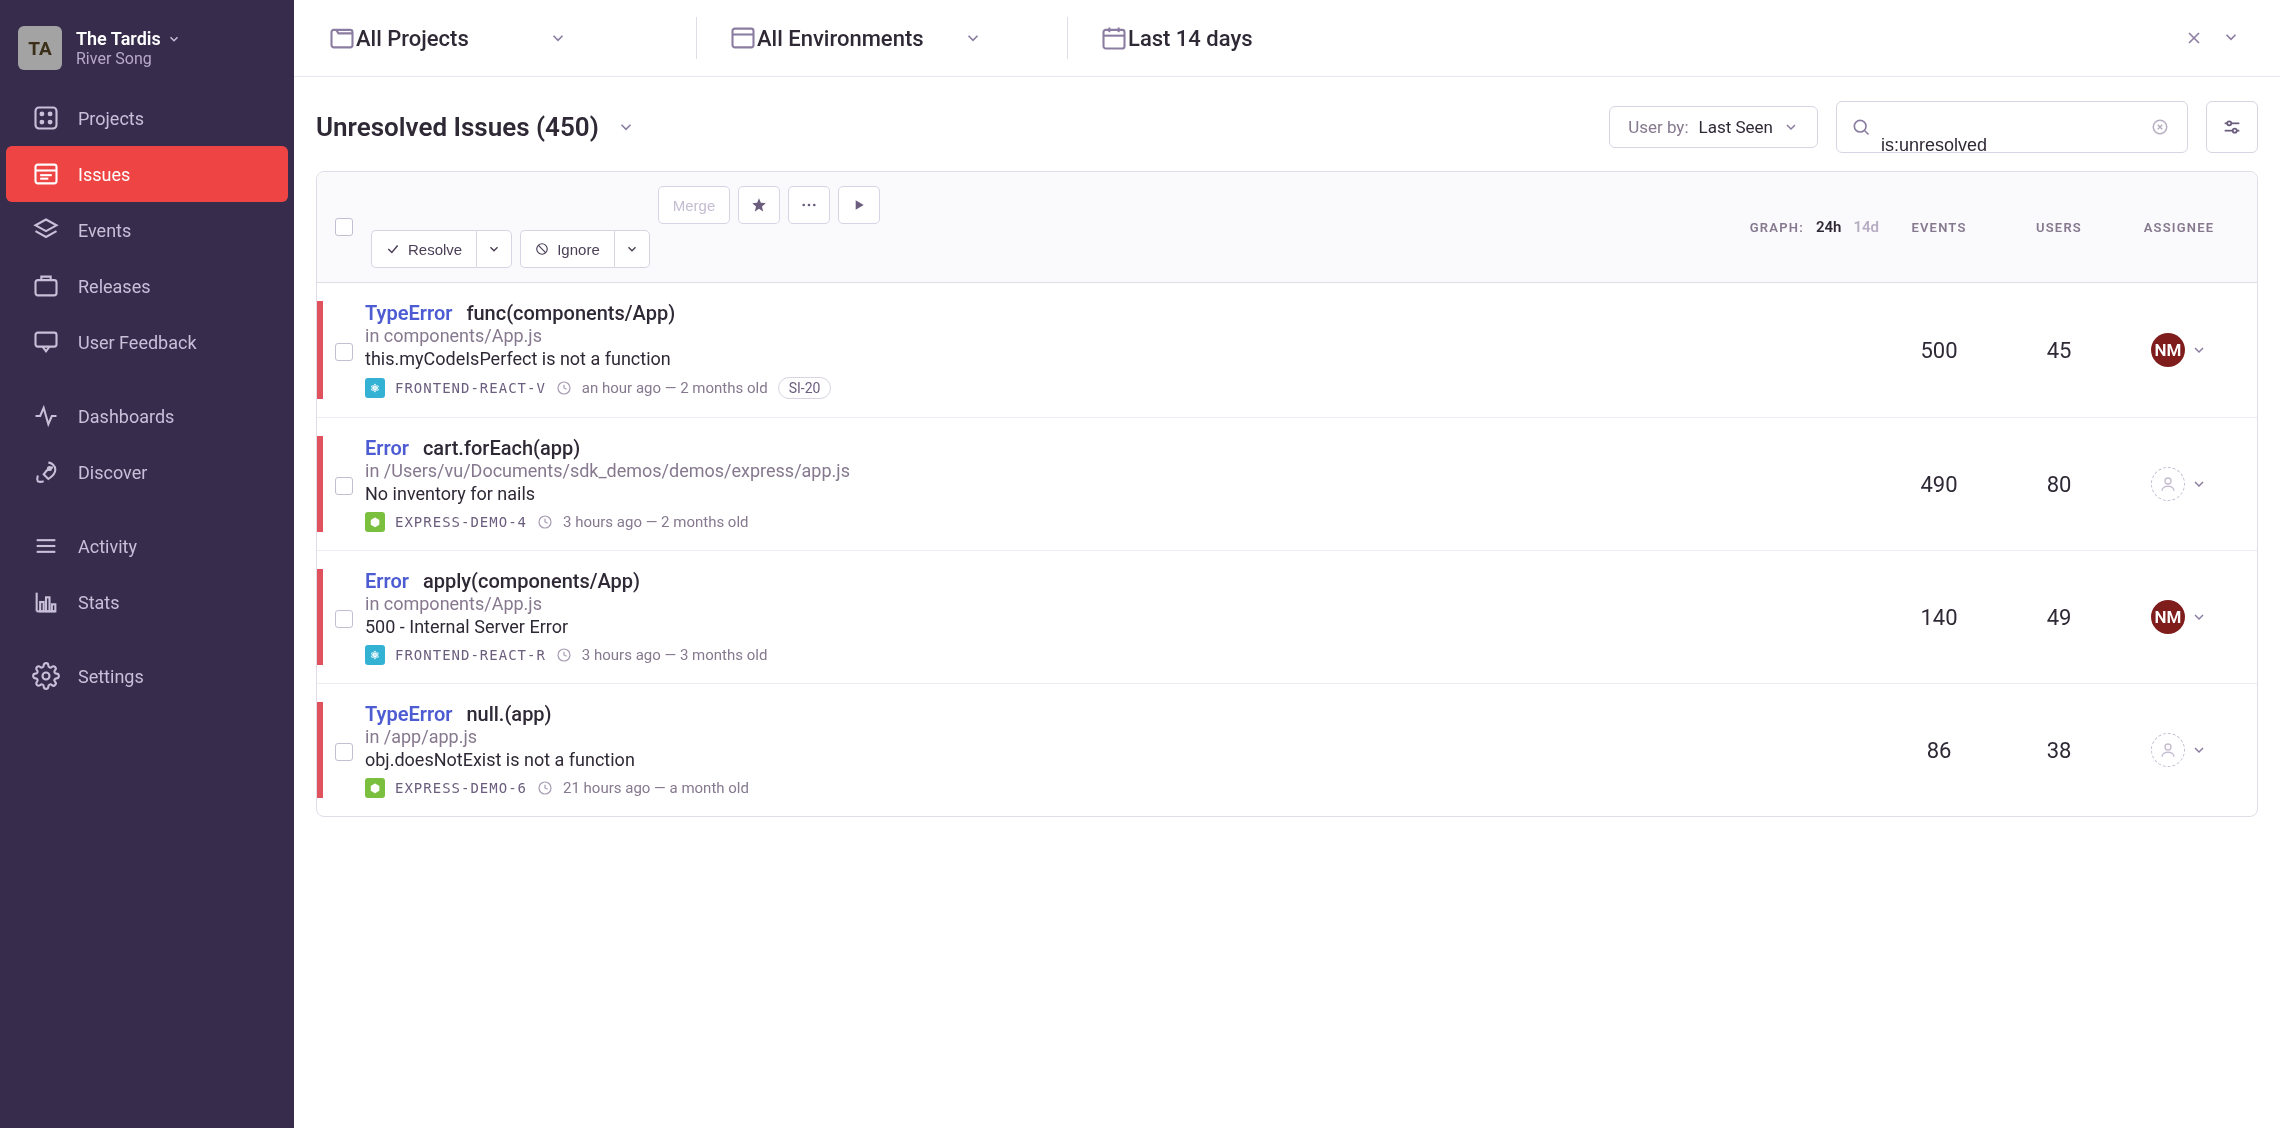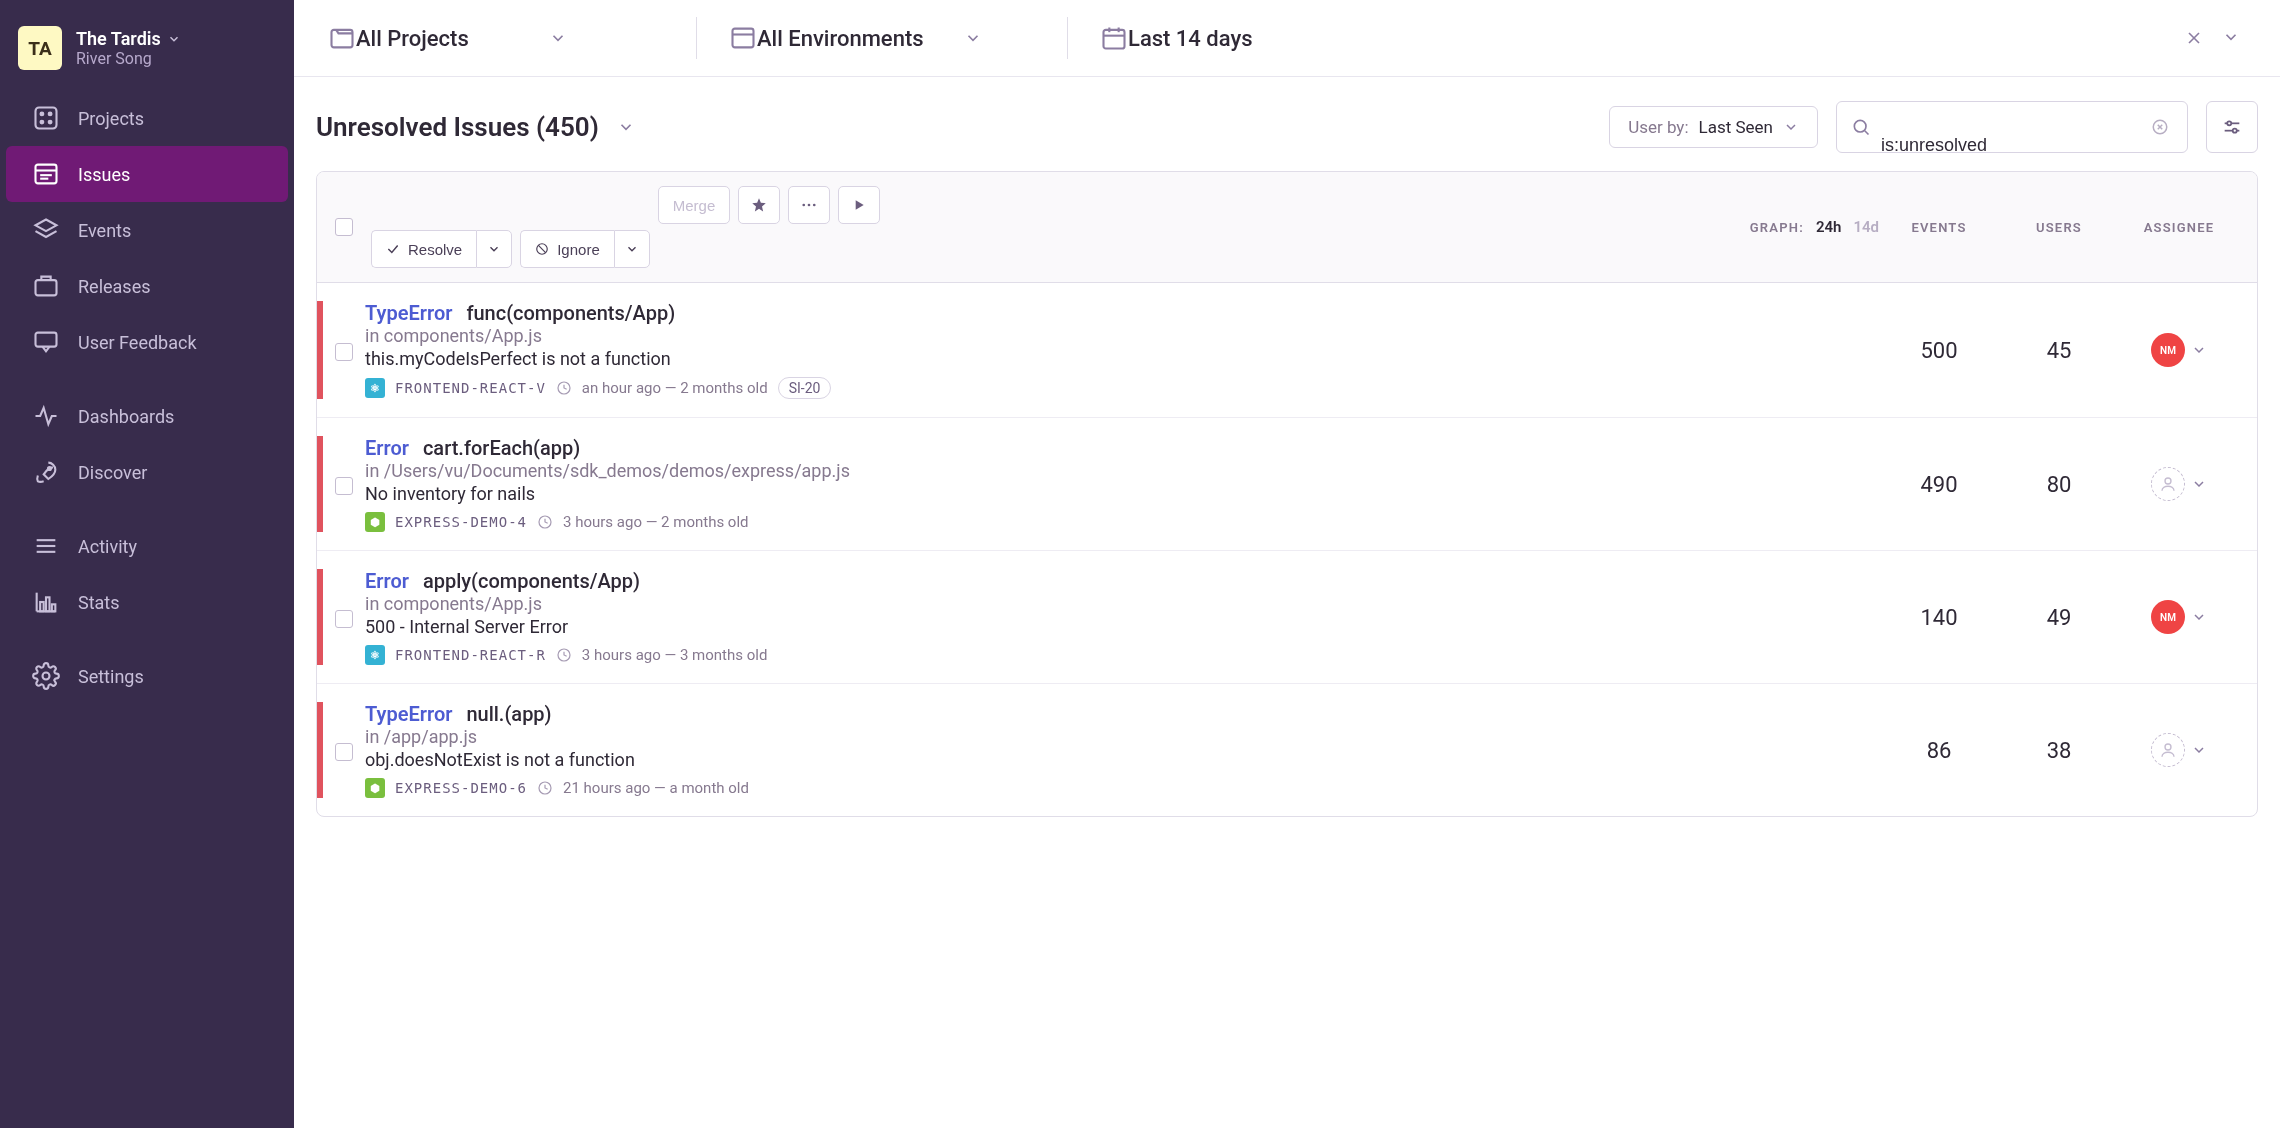--- a/index.html
+++ b/index.html
@@ -2,26 +2,26 @@
 <html><head>
 <meta charset="utf-8">
 <style>
 * { box-sizing: border-box; margin: 0; padding: 0; }
 body { font-family: -apple-system, BlinkMacSystemFont, "Segoe UI", Roboto, sans-serif; font-size: 14px; color: #2f2936; background: #fff; }
 .app { display: flex; height: 100vh; }
 
 
 .sidebar { width: 294px; background: #382c4c; color: #d4cede; display: flex; flex-direction: column; padding: 18px 0; flex-shrink: 0; }
 .org-block { display: flex; align-items: center; padding: 8px 22px 20px 18px; gap: 14px; }
-.org-avatar { width: 44px; height: 44px; border-radius: 6px; background: #fef9c3; color: #3b2f1a; font-weight: 700; display: flex; align-items: center; justify-content: center; font-size: 19px; }
+.org-avatar { width: 44px; height: 44px; border-radius: 6px; background: #a3a3a3; color: #3b2f1a; font-weight: 700; display: flex; align-items: center; justify-content: center; font-size: 19px; }
 .org-text { display: flex; flex-direction: column; }
 .org-name-row { display: flex; align-items: center; gap: 6px; color: #fff; font-weight: 600; font-size: 18px; }
 .org-user { color: #b7a9cc; font-size: 16px; }
 .nav-item { display: flex; align-items: center; gap: 18px; padding: 14px 26px; color: #c8bfd9; font-size: 18px; cursor: pointer; border-radius: 6px; margin: 0 6px; }
-.nav-item.active { background: #701a75; color: #fff; }
+.nav-item.active { background: #ef4444; color: #fff; }
 .nav-icon { width: 28px; height: 28px; flex-shrink: 0; }
 .nav-gap { height: 18px; }
 
 
 .main { flex: 1; display: flex; flex-direction: column; overflow: hidden; }
 
 
 .filterbar { display: flex; align-items: center; padding: 14px 22px; border-bottom: 1px solid #e8e6ef; gap: 0; }
 .filter-group { display: flex; align-items: center; padding: 0 32px; height: 48px; }
 .filter-group:first-child { padding-left: 12px; }
@@ -80,21 +80,21 @@
 .row-loc { color: #86798f; font-size: 18px; }
 .row-msg { color: #2f2936; font-size: 18px; margin-top: 2px; }
 .row-meta { display: flex; align-items: center; gap: 10px; margin-top: 8px; color: #86798f; font-size: 15px; flex-wrap: wrap; }
 .proj-logo { width: 20px; height: 20px; border-radius: 3px; display: inline-flex; align-items: center; justify-content: center; font-size: 11px; font-weight: 700; color: #fff; }
 .proj-react { background: #34b2d4; }
 .proj-node { background: #7abf3e; }
 .proj-name { font-family: ui-monospace, Menlo, Consolas, monospace; letter-spacing: 1px; font-size: 14px; color: #6b5d7e; }
 .clock { width: 16px; height: 16px; }
 .metric { width: 120px; text-align: center; font-size: 22px; color: #2f2936; }
 .assignee-cell { width: 120px; display: flex; align-items: center; justify-content: center; gap: 6px; }
-.avatar-pill { width: 34px; height: 34px; border-radius: 50%; background: #ef4444; color: #fff; font-size: 10px; font-weight: 600; display: flex; align-items: center; justify-content: center; }
+.avatar-pill { width: 34px; height: 34px; border-radius: 50%; background: #7f1d1d; color: #fff; font-size: 17px; font-weight: 600; display: flex; align-items: center; justify-content: center; }
 .avatar-empty { width: 34px; height: 34px; border-radius: 50%; border: 1.6px dashed #c5bdd1; display: flex; align-items: center; justify-content: center; color: #c5bdd1; }
 .assignee-chev { color: #8b7da1; cursor: pointer; }
 .pill-tag { border: 1px solid #d9d4e3; border-radius: 12px; padding: 2px 10px; font-size: 14px; color: #6b5d7e; }
 
 svg { display: block; }
 </style>
 </head>
 <body>
 
 <div class="app">

